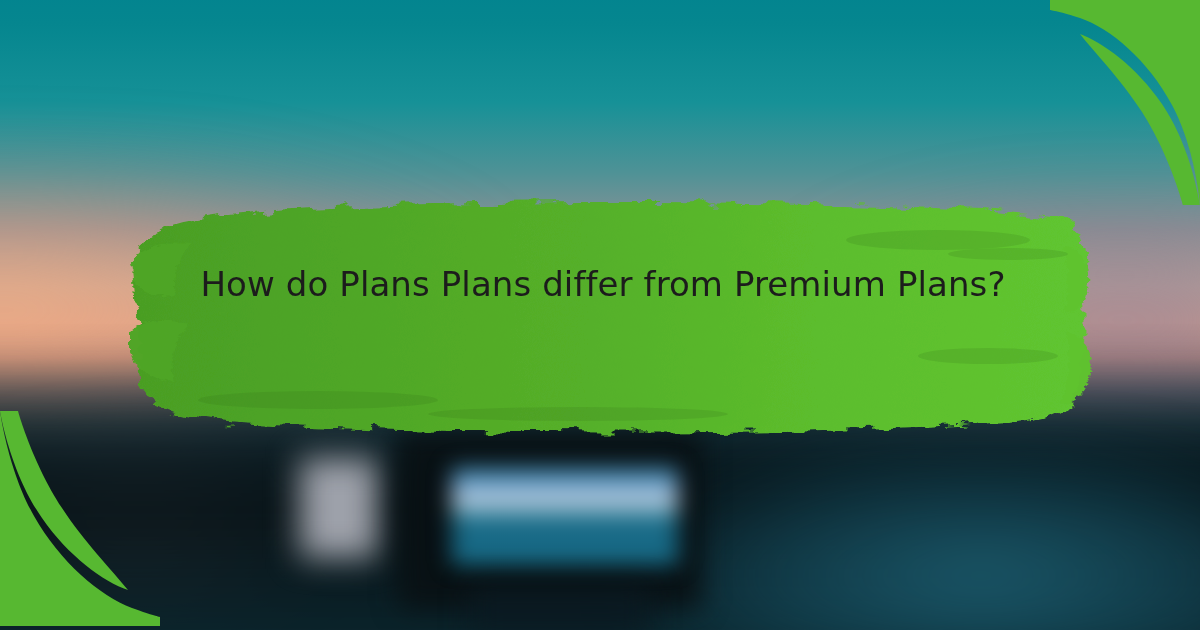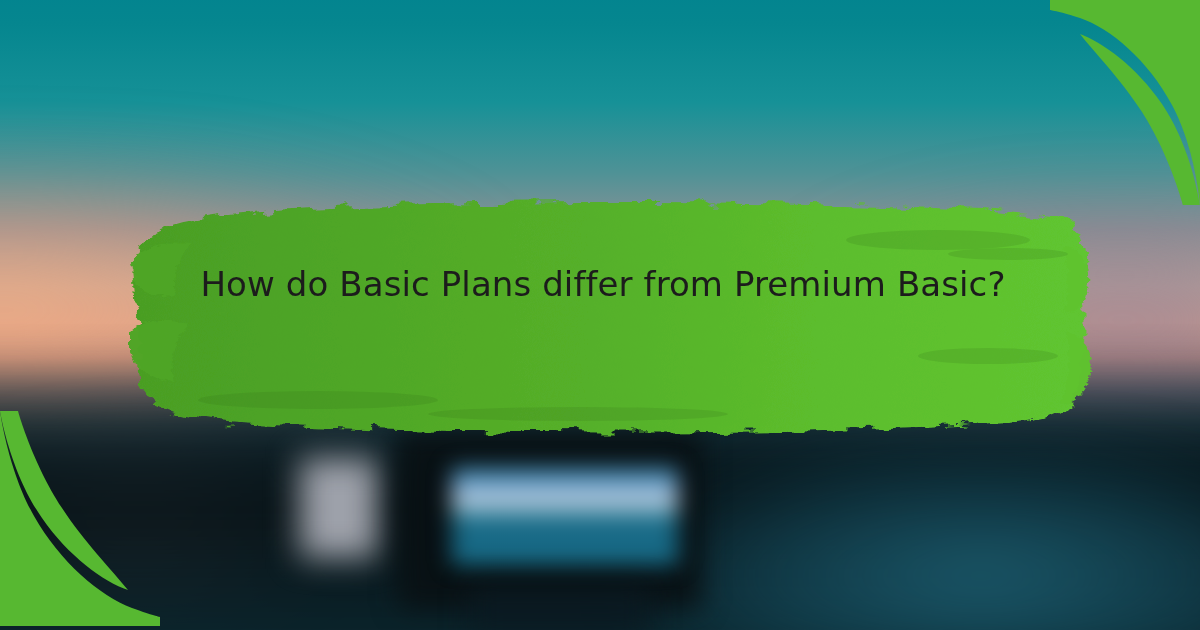--- a/index.html
+++ b/index.html
@@ -258,15 +258,15 @@
       <g opacity="0.16">
         <ellipse cx="830" cy="48" rx="92" ry="10" fill="#2f6b16"></ellipse>
         <ellipse cx="900" cy="62" rx="60" ry="6" fill="#2f6b16"></ellipse>
         <ellipse cx="880" cy="164" rx="70" ry="8" fill="#2f6b16"></ellipse>
         <ellipse cx="210" cy="208" rx="120" ry="9" fill="#2f6b16"></ellipse>
         <ellipse cx="470" cy="222" rx="150" ry="7" fill="#2f6b16"></ellipse>
       </g>
     </svg>
   </div>
 
-  <div class="headline">How do Basic Plans differ from Premium Basic?</div>
+  <div class="headline">How do Plans Plans differ from Premium Plans?</div>
 
 </div>
 
 </body></html>

